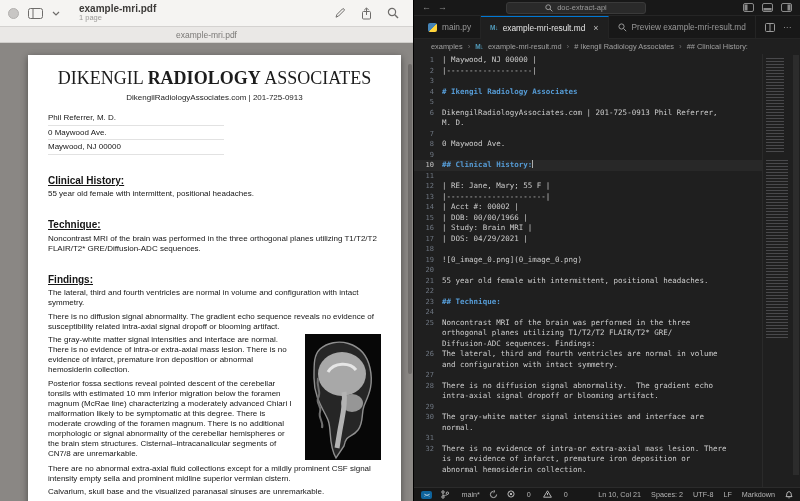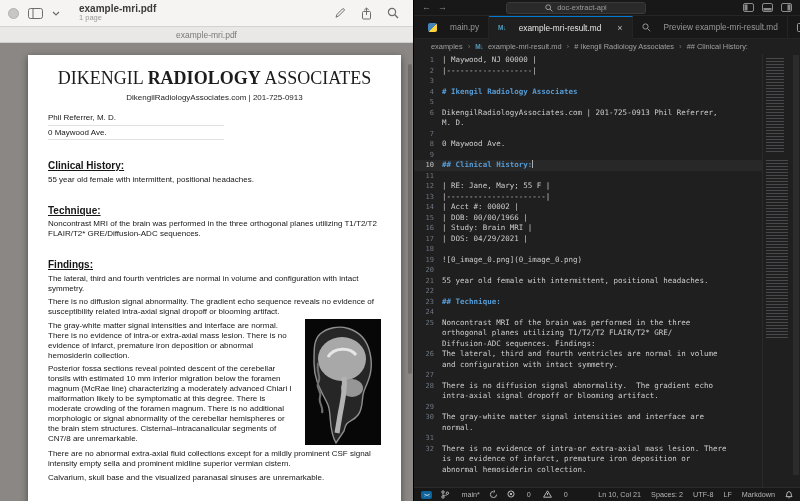--- a/index.html
+++ b/index.html
@@ -42,21 +42,21 @@
   #vscode { left:413px; width:387px; background:#1f1f1f; border-left:1px solid #000; }
   .vs-titlebar { height:16px; background:#181818; border-bottom:1px solid #252525;
     display:flex; align-items:center; padding:0 8px; gap:7px; }
   .nav-arrow { color:#8a8a8a; font-size:9px; line-height:1; }
   .cmd-center { margin-left:52px; width:140px; height:12px; background:#2a2a2a;
     border:1px solid #3a3a3a; border-radius:3px; display:flex; align-items:center;
     justify-content:center; gap:4px; font-size:7.5px; color:#9b9b9b; }
   .layout-btns { margin-left:auto; display:flex; gap:8px; }
 
   .vs-tabs { height:23px; background:#181818; display:flex; align-items:stretch; border-bottom:1px solid #252525; padding-left:5px; }
-  .vs-tab { display:flex; align-items:center; gap:13px; padding:0 9px; font-size:8.3px;
+  .vs-tab { display:flex; align-items:center; gap:5px; padding:0 9px; font-size:8.3px;
     color:#989898; border-right:1px solid #242424; white-space:nowrap; }
   .vs-tab.active { background:#1f1f1f; color:#e6e6e6; border-top:1px solid #0078d4; border-bottom:1px solid #1f1f1f; margin-bottom:-1px; }
   .tab-close { color:#bdbdbd; font-size:9px; margin-left:3px; }
   .tab-actions { margin-left:auto; display:flex; align-items:center; gap:8px; padding:0 9px; color:#9a9a9a; font-size:9px; }
   .py-ico { width:9px; height:9px; border-radius:2px; flex:none;
     background:linear-gradient(135deg,#4584b6 50%,#ffd43b 50%); }
   .md-ico { color:#519aba; font-size:6.5px; font-weight:bold; letter-spacing:-.5px; flex:none; }
   .prev-ico svg, .pv-btn svg { display:block; }
 
   .vs-breadcrumb { height:15px; display:flex; align-items:center; gap:5px;
@@ -145,20 +145,21 @@
         <b>RADIOLOGY</b>
         <span>ASSOCIATES</span>
       </div>
       <div class="contact">DikengilRadiologyAssociates.com | 201-725-0913</div>
 
       <div class="addr">
         <div class="addr-left">
 
         <div class="addr-row">Phil Referrer, M. D.</div>
             <div class="addr-row">0 Maywood Ave.</div>
+            <div class="addr-row">Maywood, NJ 00000</div>
           </div>
       </div>
 
       <div class="sec-h">Clinical History:</div>
       <p class="para">55 year old female with intermittent, positional headaches.</p>
 
       <div class="sec-h">Technique:</div>
       <p class="para">Noncontrast MRI of the brain was performed in the three orthogonal planes utilizing T1/T2/T2 FLAIR/T2* GRE/Diffusion-ADC sequences.</p>
 
       <div class="sec-h">Findings:</div>

